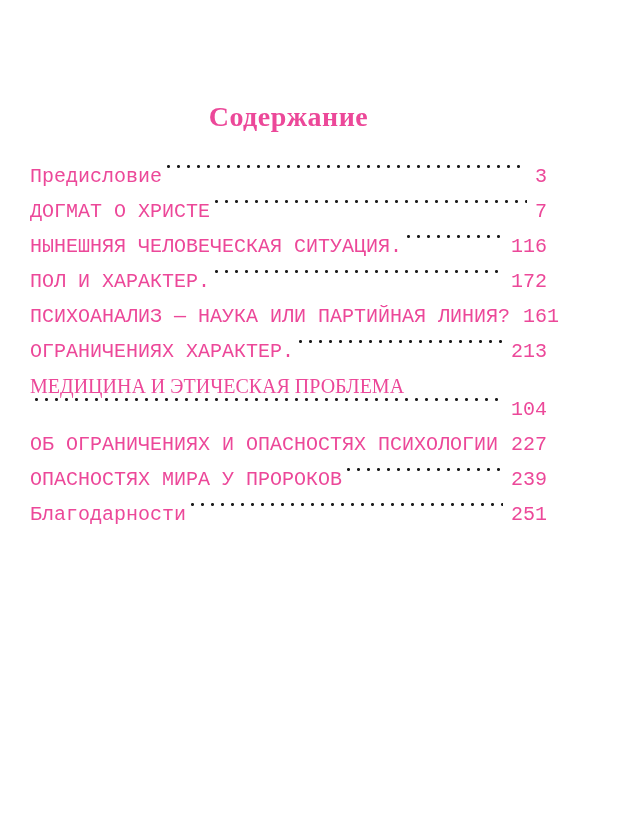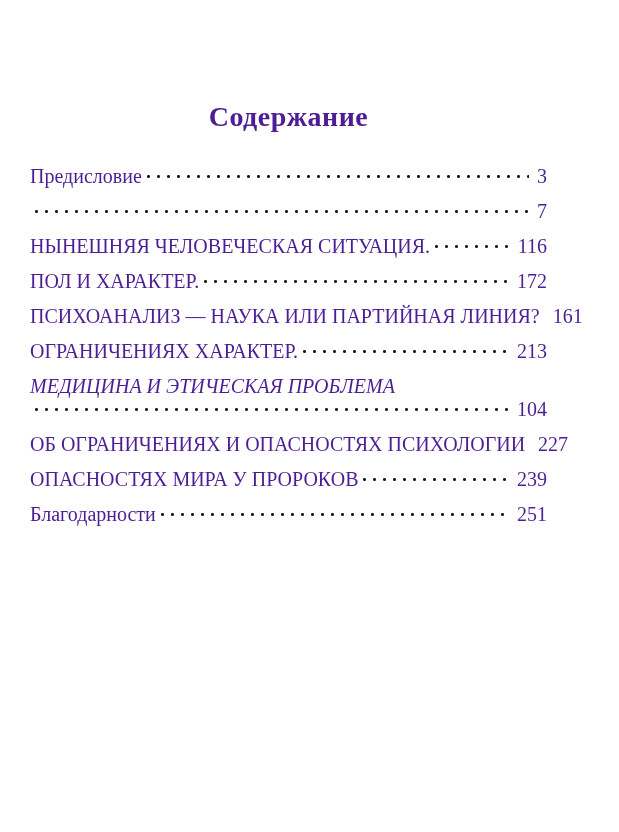--- a/index.html
+++ b/index.html
@@ -7,21 +7,21 @@
     padding: 0;
     background: #ffffff;
   }
   .page {
     position: relative;
     width: 619px;
     height: 832px;
     background: #ffffff;
     overflow: hidden;
     font-family: "Liberation Serif", "DejaVu Serif", serif;
-    color: #4c1d95;
+    color: #ec4899;
   }
   .toc {
     position: absolute;
     left: 30px;
     top: 100px;
     width: 517px;
   }
   .toc-title {
     margin: 0 0 32px 0;
     font-size: 28px;
@@ -35,40 +35,40 @@
     margin: 0;
     padding: 0;
   }
   ul.toc-list li {
     font-size: 20px;
     line-height: 23px;
     margin-bottom: 12px;
   }
   .row {
     display: flex;
-    align-items: center;
+    align-items: flex-start;
+    font-family: Liberation Mono, monospace;
   }
   .entry-title {
     white-space: nowrap;
   }
   .dots {
     flex: 1 1 auto;
     height: 3px;
     margin: 0 8px 0 5px;
     background-image: radial-gradient(circle at 1.5px 1.5px, #1c1c1c 1.25px, transparent 1.7px);
     background-size: 10px 3px;
     background-position: left bottom;
     background-repeat: repeat-x;
   }
   .page-num {
     white-space: nowrap;
   }
   .wrap-line {
     display: block;
-    font-style: italic;
   }
 </style>
 </head>
 <body>
 
 <div class="page">
   <div class="toc">
 
     <h1 class="toc-title">Содержание</h1>
 
@@ -77,20 +77,21 @@
       <li>
         <div class="row">
           <span class="entry-title">Предисловие</span>
           <span class="dots"></span>
           <span class="page-num">3</span>
         </div>
       </li>
 
       <li>
         <div class="row">
+          <span class="entry-title">ДОГМАТ О ХРИСТЕ</span>
           <span class="dots"></span>
           <span class="page-num">7</span>
         </div>
       </li>
 
       <li>
         <div class="row">
           <span class="entry-title">НЫНЕШНЯЯ ЧЕЛОВЕЧЕСКАЯ СИТУАЦИЯ.</span>
           <span class="dots"></span>
           <span class="page-num">116</span>

